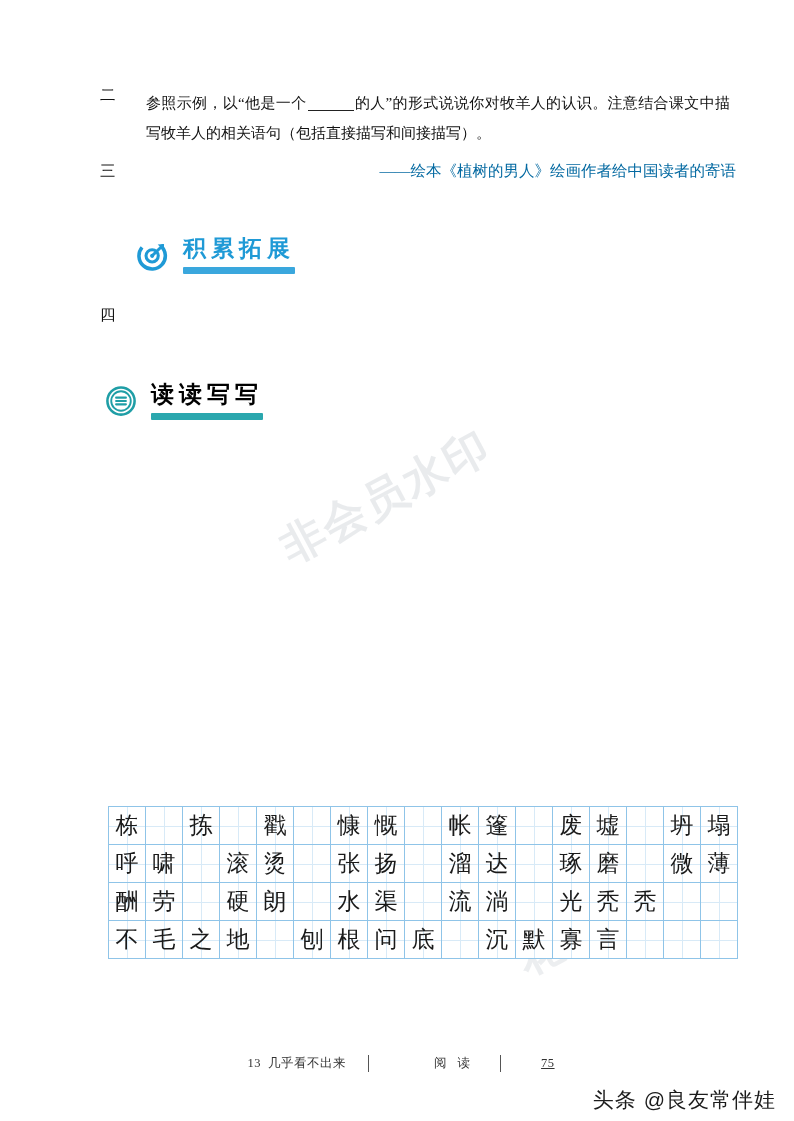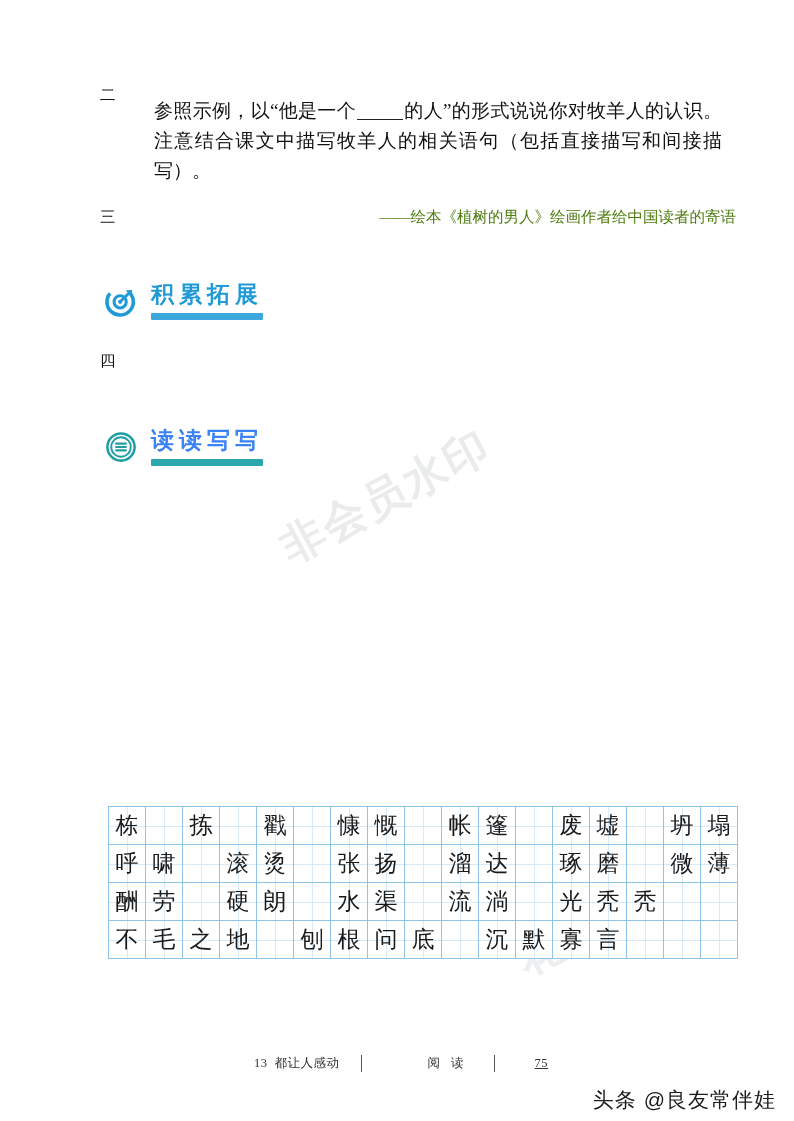--- a/index.html
+++ b/index.html
@@ -66,45 +66,45 @@
     flex: 0 0 38px;
     font-size: 15.5px;
     line-height: 30px;
     color: #111;
     font-family: "Liberation Serif", serif;
   }
   .ex-body {
     flex: 1 1 auto;
   }
   .para {
-    font-size: 19px;
+    font-size: 15px;
     line-height: 30px;
     text-align: justify;
     text-justify: inter-ideograph;
     color: #111;
-    margin: 16px;
+    margin: 8px;
   }
   .para.indent {
     text-indent: 2em;
   }
   .para.sub {
     text-indent: 2em;
   }
   .blank-line {
     display: inline-block;
     width: 46px;
     border-bottom: 1.4px solid #222;
     vertical-align: -3px;
     margin: 0 1px;
   }
   .attrib {
     font-size: 15.5px;
     line-height: 30px;
     text-align: right;
-    color: #4d7c0f;
+    color: #0369a1;
     margin: 0;
     padding-right: 2px;
   }
 
   
   .section-head {
     display: flex;
     align-items: center;
     padding-left: 104px;
     height: 46px;
@@ -235,21 +235,21 @@
       </div>
     </div>
 
     <div class="exercise" style="margin-top:0;">
       <div class="ex-num">三</div>
       <div class="ex-body">
         <p class="attrib">——绘本《植树的男人》绘画作者给中国读者的寄语</p>
       </div>
     </div>
 
-    <div class="section-head" style="margin-top:46px;">
+    <div class="section-head" style="margin-top:46px;margin-left:32px;">
       <svg class="sec-icon" viewBox="0 0 40 40">
         <circle cx="19" cy="21" r="15.5" fill="none" stroke="#1f9ad6" stroke-width="4.2" stroke-dasharray="72 28" transform="rotate(-48 19 21)"></circle>
         <circle cx="19" cy="21" r="7.2" fill="none" stroke="#1f9ad6" stroke-width="3.6"></circle>
         <circle cx="19" cy="21" r="2.4" fill="#1f9ad6"></circle>
         <path d="M19 21 L31 9" stroke="#1f9ad6" stroke-width="3.4" stroke-linecap="round" fill="none"></path>
         <path d="M25.5 7.5 L33 7 L32.5 14.5 Z" fill="#1f9ad6"></path>
       </svg>
       <span class="sec-title-wrap">
         <span class="sec-title" style="color:#1f9ad6;">积累拓展</span>
         <span class="sec-rule" style="background:#3aa7dd;"></span>
@@ -262,21 +262,21 @@
 
     <div class="section-head" style="margin-top:48px;">
       <svg class="sec-icon" viewBox="0 0 40 40">
         <circle cx="20" cy="20" r="16" fill="none" stroke="#1f9ea6" stroke-width="3"></circle>
         <circle cx="20" cy="20" r="11.5" fill="none" stroke="#1f9ea6" stroke-width="2.2"></circle>
         <rect x="13" y="14.8" width="14" height="2.6" rx="1.3" fill="#1f9ea6"></rect>
         <rect x="13" y="18.7" width="14" height="2.6" rx="1.3" fill="#1f9ea6"></rect>
         <rect x="13" y="22.6" width="14" height="2.6" rx="1.3" fill="#1f9ea6"></rect>
       </svg>
       <span class="sec-title-wrap">
-        <span class="sec-title" style="color:#3b82f6;">读读写写</span>
+        <span class="sec-title" style="color:#000000;">读读写写</span>
         <span class="sec-rule" style="background:#2aa7ae;"></span>
       </span>
     </div>
 
   </div>
 
   <div class="grid-wrap">
     <table class="char-grid">
       <tbody>
           <tr>
@@ -354,21 +354,21 @@
             <td><span class="cell-char"></span></td>
             <td><span class="cell-char"></span></td>
             <td><span class="cell-char"></span></td>
           </tr>
         </tbody>
     </table>
   </div>
 
   <div class="footer">
     <span class="f-lesson">13</span>
-    <span>都让人感动</span>
+    <span>几乎看不出来</span>
     <span class="f-sep"></span>
     <span class="f-sec">阅 读</span>
     <span class="f-sep"></span>
     <span class="f-page">75</span>
   </div>
 
   <div class="brand">头条 @良友常伴娃</div>
 
 </div>
 

